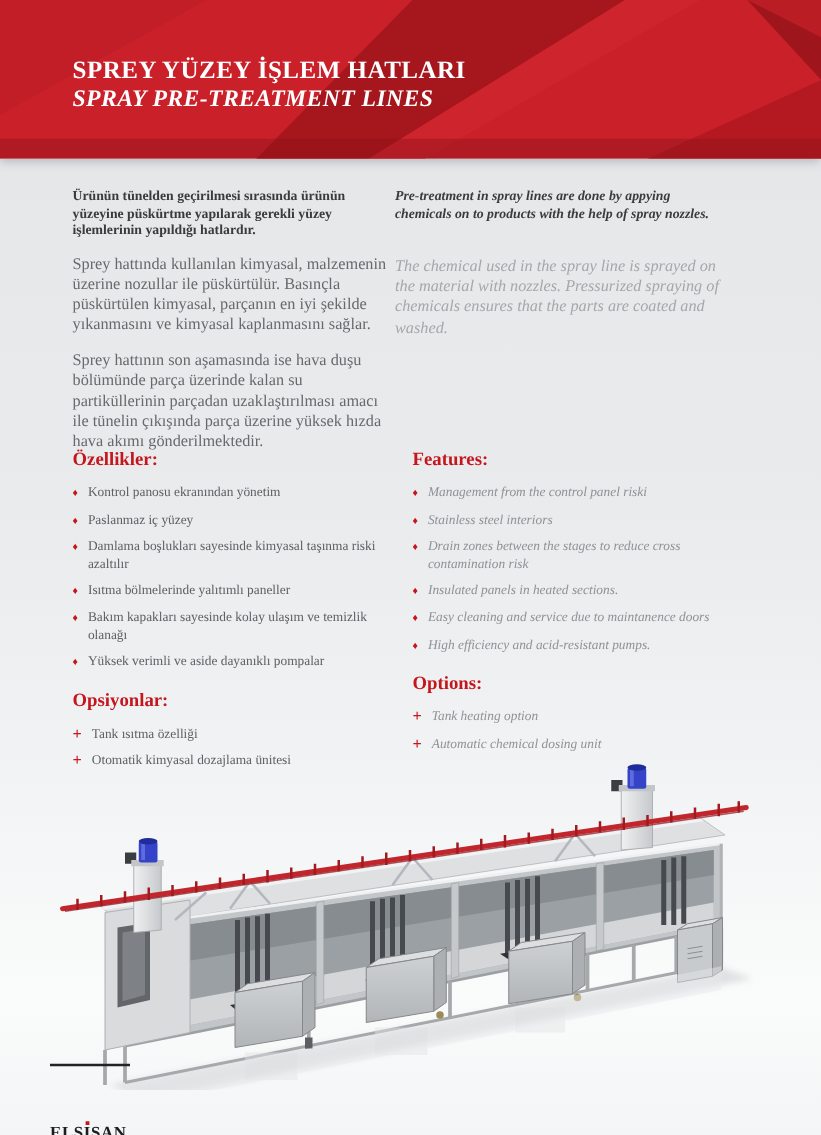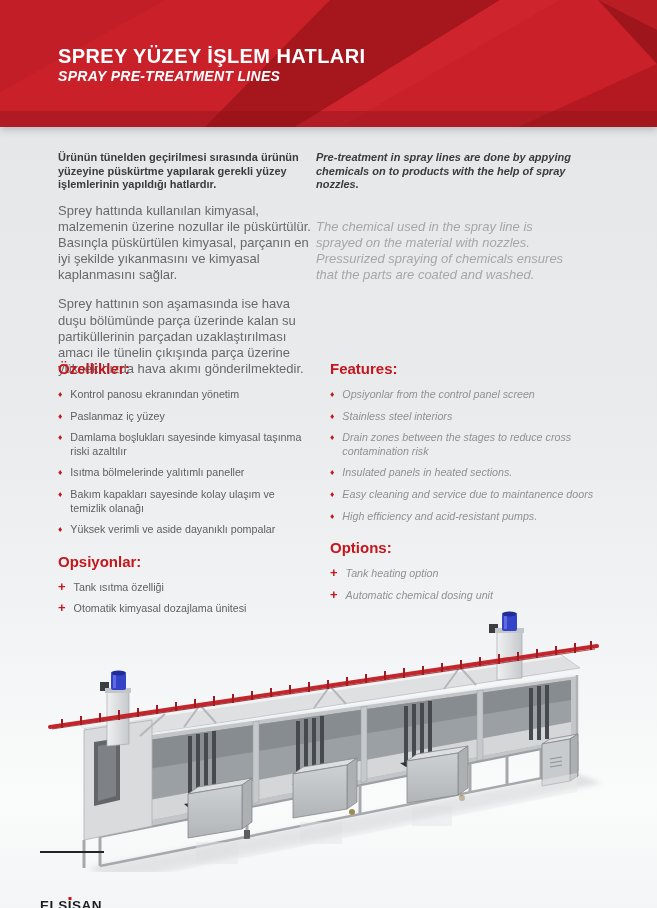--- a/index.html
+++ b/index.html
@@ -1,26 +1,26 @@
 <!DOCTYPE html>
 <html><head>
 <meta charset="utf-8">
 <style>
   html,body{margin:0;padding:0;background:#9a9a9a;}
   .page{
     position:relative;width:657px;height:908px;overflow:hidden;
-    font-family:Liberation Sans, sans-serif;
+    font-family:Liberation Serif, serif;
     background:linear-gradient(180deg,#e2e3e6 0%,#e7e8ea 20%,#eaebed 45%,#f2f3f4 68%,#fafbfb 88%,#f4f5f6 100%);
   }
   
   .banner{position:absolute;top:0;left:0;width:657px;height:127px;box-shadow:0 3px 7px rgba(60,60,70,.25);}
   .banner svg{display:block;width:657px;height:127px;}
   .banner-text{position:absolute;left:58px;top:44px;color:#ffffff;}
   .title-tr{font-size:20px;font-weight:bold;letter-spacing:.4px;line-height:1.2;}
-  .title-en{font-size:14px;font-weight:bold;font-style:italic;letter-spacing:.3px;line-height:1.25;}
+  .title-en{font-size:19px;font-weight:bold;font-style:italic;letter-spacing:.3px;line-height:1.25;}
   
   .col{position:absolute;}
   .col-tr-intro{left:58px;top:151px;width:253px;}
   .col-en-intro{left:316px;top:151px;width:264px;}
   .intro-heading{font-size:11px;font-weight:bold;color:#3a3b3d;line-height:1.24;margin:0 0 11px 0;}
   .intro-heading.en{font-style:italic;margin-bottom:27px;}
   .para{font-size:13px;line-height:1.24;color:#67696c;margin:0 0 13px 0;}
   .para.en{font-style:italic;color:#a5a7aa;}
   
   .col-tr-feat{left:58px;top:360px;width:248px;}
@@ -110,21 +110,21 @@
     <div class="feat-item">
       <span class="bullet plus">+</span>
       <span class="feat-text">Otomatik kimyasal dozajlama ünitesi</span>
     </div>
   </div>
 
   <div class="col col-en-feat">
     <p class="sec-heading">Features:</p>
     <div class="feat-item">
       <span class="bullet diamond">♦</span>
-      <span class="feat-text en">Opsiyonlar from the control panel screen</span>
+      <span class="feat-text en">Management from the control panel riski</span>
     </div>
     <div class="feat-item">
       <span class="bullet diamond">♦</span>
       <span class="feat-text en">Stainless steel interiors</span>
     </div>
     <div class="feat-item">
       <span class="bullet diamond">♦</span>
       <span class="feat-text en">Drain zones between the stages to reduce cross contamination risk</span>
     </div>
     <div class="feat-item">

